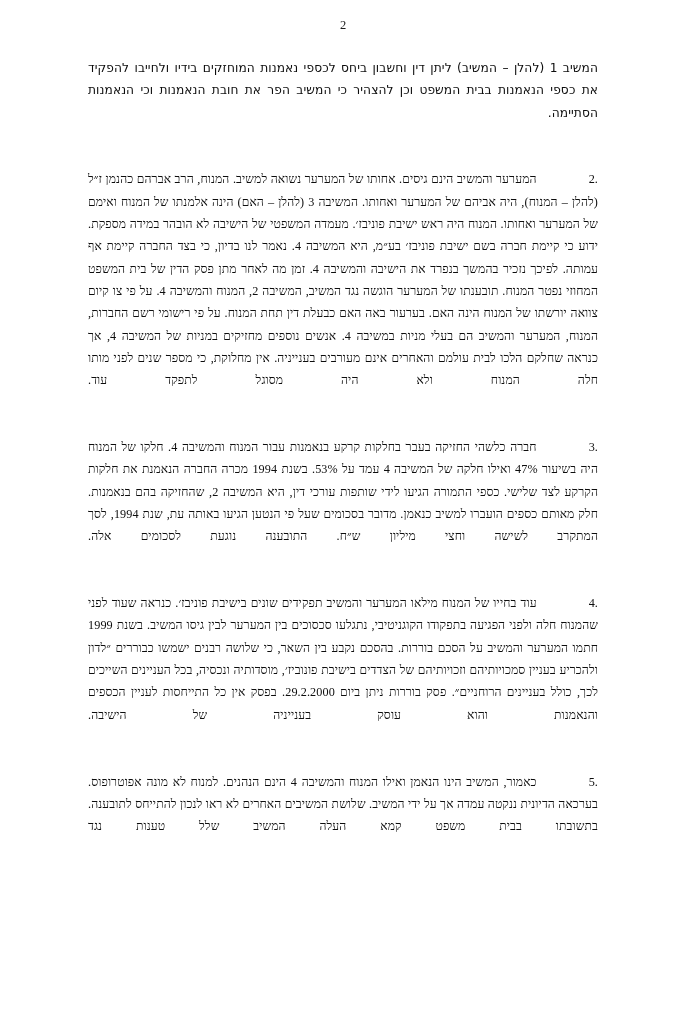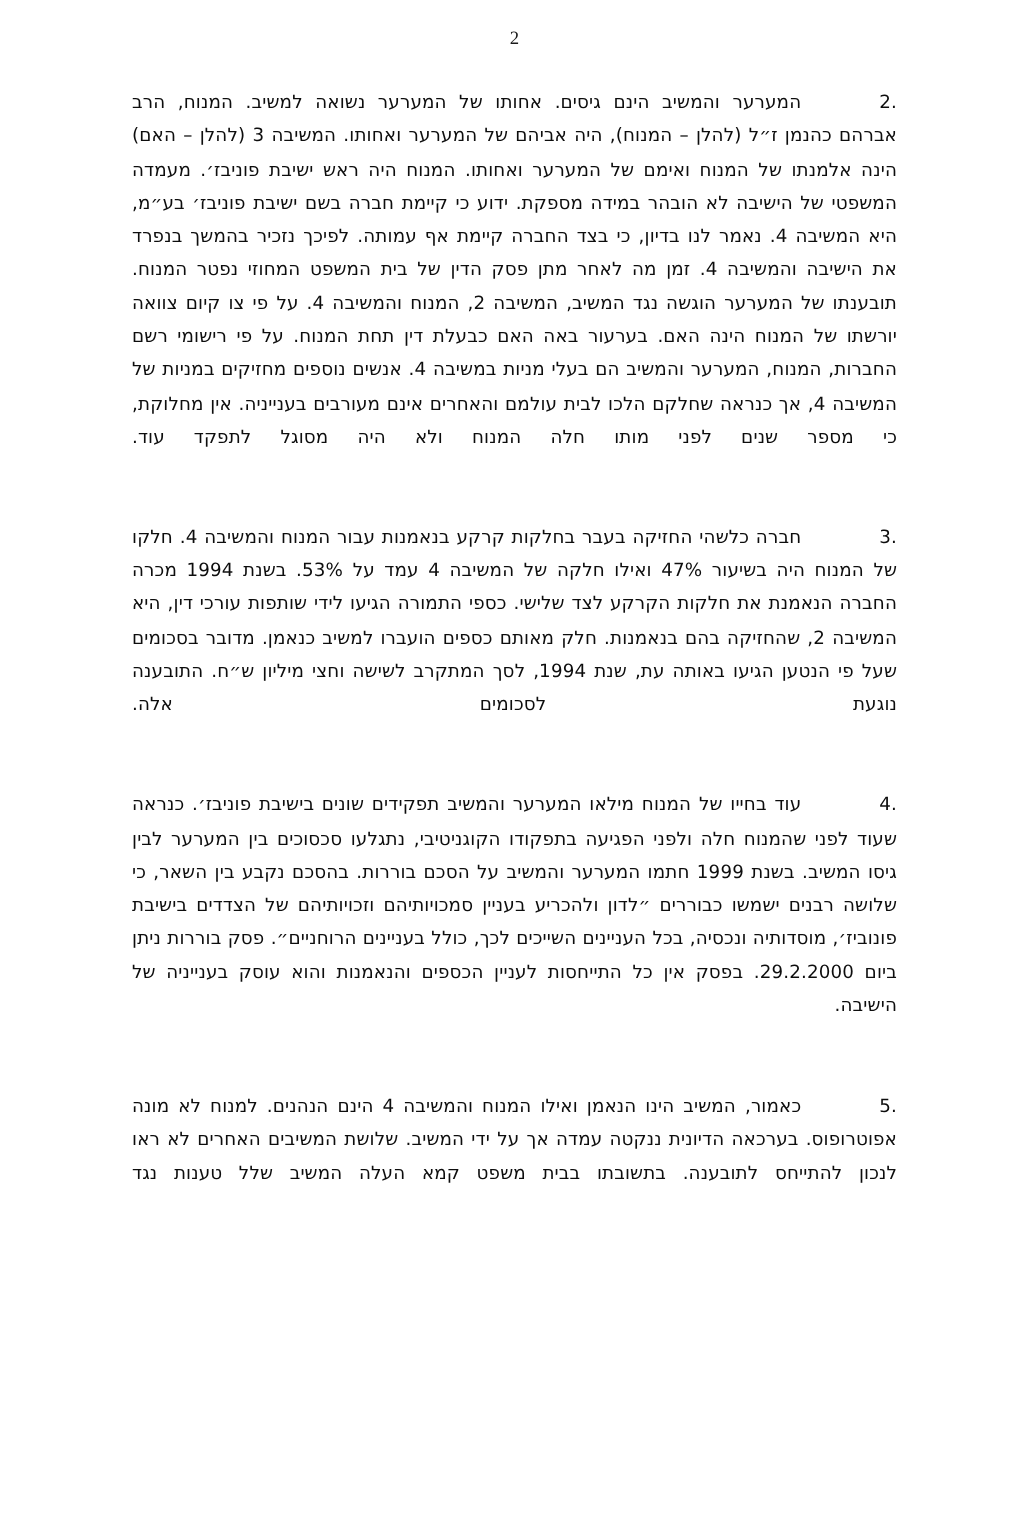--- a/index.html
+++ b/index.html
@@ -57,20 +57,21 @@
     text-align: justify;
     text-justify: inter-word;
     color: #0d0d0d;
     letter-spacing: 0.1px;
     word-spacing: 0.2px;
   }
 
   
   .para + .para {
     margin-top: 22.3px;
+    font-family: Liberation Serif, serif;
   }
 
   
   .para-marker {
     display: inline-block;
     direction: rtl;
     unicode-bidi: embed;
   }
   .para-tab {
     display: inline-block;
@@ -86,20 +87,21 @@
 </style>
 </head>
 <body>
 
 <div class="page">
 
   <div class="page-number">2</div>
 
   <div class="body-block">
 
+    <p class="para"><span>המשיב 1 (להלן – המשיב) ליתן דין וחשבון ביחס לכספי נאמנות המוחזקים בידיו ולחייבו להפקיד את כספי הנאמנות בבית המשפט וכן להצהיר כי המשיב הפר את חובת הנאמנות וכי הנאמנות הסתיימה.</span></p>
 
     <p class="para"><span class="para-marker">.2</span><span class="para-tab"></span><span>המערער והמשיב הינם גיסים. אחותו של המערער נשואה למשיב. המנוח, הרב אברהם כהנמן ז״ל (להלן – המנוח), היה אביהם של המערער ואחותו. המשיבה 3 (להלן – האם) הינה אלמנתו של המנוח ואימם של המערער ואחותו. המנוח היה ראש ישיבת פוניבז׳. מעמדה המשפטי של הישיבה לא הובהר במידה מספקת. ידוע כי קיימת חברה בשם ישיבת פוניבז׳ בע״מ, היא המשיבה 4. נאמר לנו בדיון, כי בצד החברה קיימת אף עמותה. לפיכך נזכיר בהמשך בנפרד את הישיבה והמשיבה 4. זמן מה לאחר מתן פסק הדין של בית המשפט המחוזי נפטר המנוח. תובענתו של המערער הוגשה נגד המשיב, המשיבה 2, המנוח והמשיבה 4. על פי צו קיום צוואה יורשתו של המנוח הינה האם. בערעור באה האם כבעלת דין תחת המנוח. על פי רישומי רשם החברות, המנוח, המערער והמשיב הם בעלי מניות במשיבה 4. אנשים נוספים מחזיקים במניות של המשיבה 4, אך כנראה שחלקם הלכו לבית עולמם והאחרים אינם מעורבים בענייניה. אין מחלוקת, כי מספר שנים לפני מותו חלה המנוח ולא היה מסוגל לתפקד עוד.</span></p>
 
     <p class="para"><span class="para-marker">.3</span><span class="para-tab"></span><span>חברה כלשהי החזיקה בעבר בחלקות קרקע בנאמנות עבור המנוח והמשיבה 4. חלקו של המנוח היה בשיעור 47% ואילו חלקה של המשיבה 4 עמד על 53%. בשנת 1994 מכרה החברה הנאמנת את חלקות הקרקע לצד שלישי. כספי התמורה הגיעו לידי שותפות עורכי דין, היא המשיבה 2, שהחזיקה בהם בנאמנות. חלק מאותם כספים הועברו למשיב כנאמן. מדובר בסכומים שעל פי הנטען הגיעו באותה עת, שנת 1994, לסך המתקרב לשישה וחצי מיליון ש״ח. התובענה נוגעת לסכומים אלה.</span></p>
 
     <p class="para"><span class="para-marker">.4</span><span class="para-tab"></span><span>עוד בחייו של המנוח מילאו המערער והמשיב תפקידים שונים בישיבת פוניבז׳. כנראה שעוד לפני שהמנוח חלה ולפני הפגיעה בתפקודו הקוגניטיבי, נתגלעו סכסוכים בין המערער לבין גיסו המשיב. בשנת 1999 חתמו המערער והמשיב על הסכם בוררות. בהסכם נקבע בין השאר, כי שלושה רבנים ישמשו כבוררים ״לדון ולהכריע בעניין סמכויותיהם וזכויותיהם של הצדדים בישיבת פונוביז׳, מוסדותיה ונכסיה, בכל העניינים השייכים לכך, כולל בעניינים הרוחניים״. פסק בוררות ניתן ביום 29.2.2000. בפסק אין כל התייחסות לעניין הכספים והנאמנות והוא עוסק בענייניה של הישיבה.</span></p>
 
     <p class="para"><span class="para-marker">.5</span><span class="para-tab"></span><span>כאמור, המשיב הינו הנאמן ואילו המנוח והמשיבה 4 הינם הנהנים. למנוח לא מונה אפוטרופוס. בערכאה הדיונית ננקטה עמדה אך על ידי המשיב. שלושת המשיבים האחרים לא ראו לנכון להתייחס לתובענה. בתשובתו בבית משפט קמא העלה המשיב שלל טענות נגד</span></p>
 
   </div>

